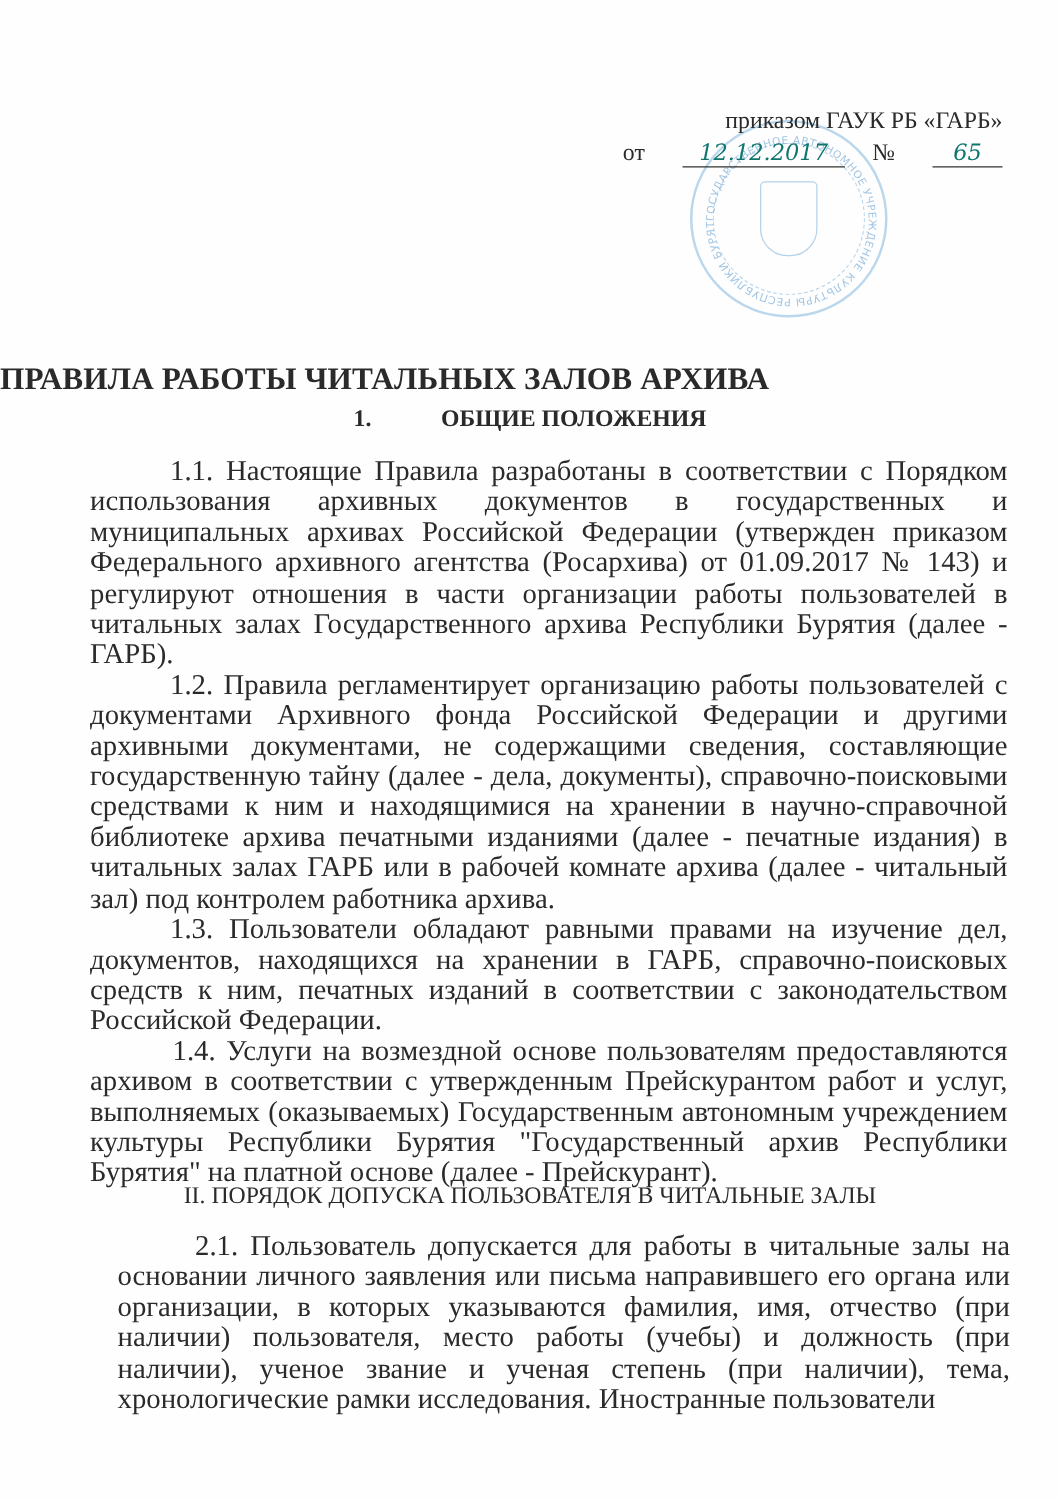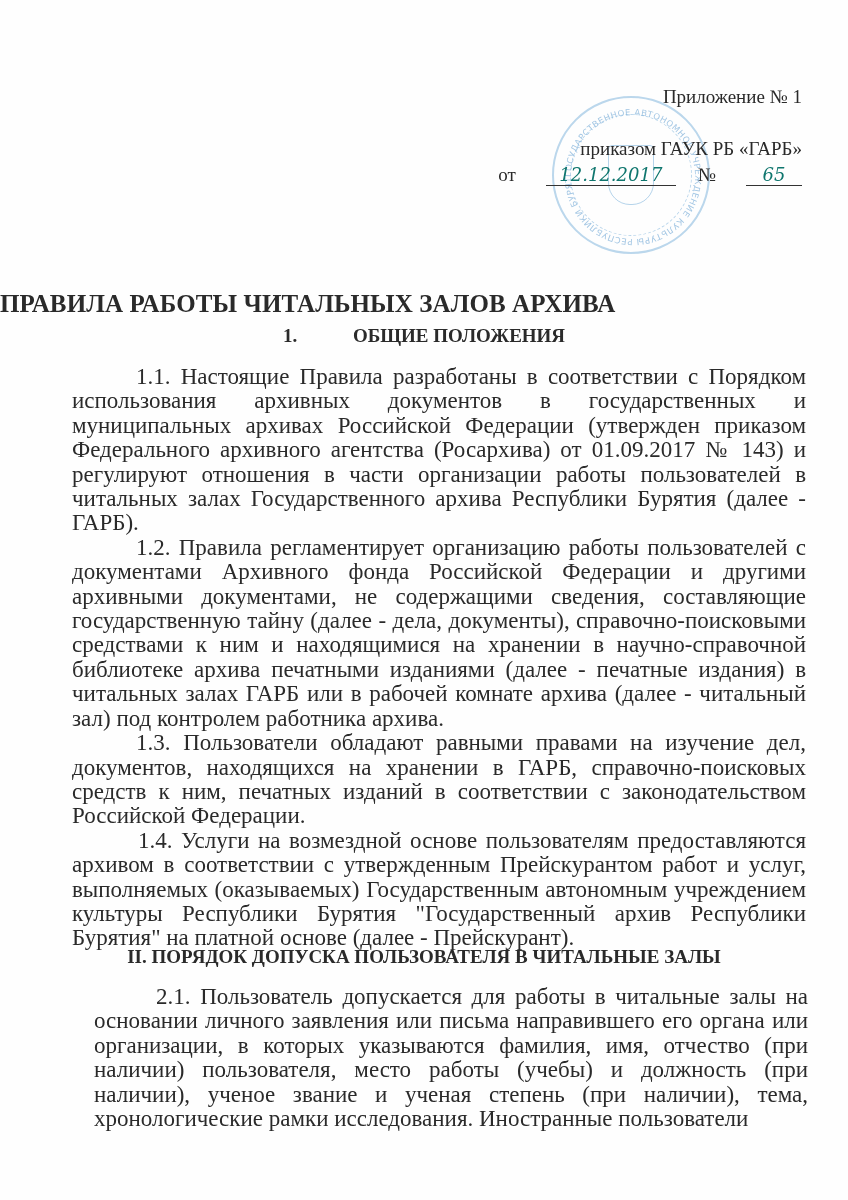--- a/index.html
+++ b/index.html
@@ -55,21 +55,21 @@
   .body-text {
     position: absolute; left: 72px; width: 734px; font-size: 23px; line-height: 24.4px;
     text-align: justify;
   }
   .body-text p { margin: 0; text-indent: 64px; }
   .block-1 { top: 365px; }
   .block-1 p.p14 { text-indent: 66px; }
 
   .section-2 {
     position: absolute; left: 0; right: 0; top: 946px; text-align: center;
-    font-weight: bold; font-size: 19px;
+    font-weight: normal; font-size: 19px;
   }
   .block-2 { top: 985px; left: 70px; width: 738px; }
   .block-2 p { text-indent: 62px; margin-left: 24px; }
 </style>
 </head>
 <body>
 
 <div class="page">
 
   <div class="stamp">
@@ -79,21 +79,20 @@
       </defs>
       <text font-size="8.5" fill="rgba(100,160,210,0.7)" font-family="DejaVu Sans, sans-serif" letter-spacing="0.5">
         <textPath href="#ringpath">ГОСУДАРСТВЕННОЕ АВТОНОМНОЕ УЧРЕЖДЕНИЕ КУЛЬТУРЫ РЕСПУБЛИКИ БУРЯТИЯ «ГОСУДАРСТВЕННЫЙ АРХИВ РЕСПУБЛИКИ БУРЯТИЯ» (ГАУК РБ «ГАРБ»)</textPath>
       </text>
     </svg>
     <div class="inner"></div>
     <div class="emblem"></div>
   </div>
 
   <div class="approval">
-    <div class="line appendix">Приложение № 1</div>
     <div class="line">приказом ГАУК РБ «ГАРБ»</div>
     <div class="sig-line">
       <span>от</span>
       <span class="fill date">12.12.2017</span>
       <span>№</span>
       <span class="fill num">65</span>
     </div>
   </div>
 
   <div class="title">ПРАВИЛА РАБОТЫ ЧИТАЛЬНЫХ ЗАЛОВ АРХИВА</div>

